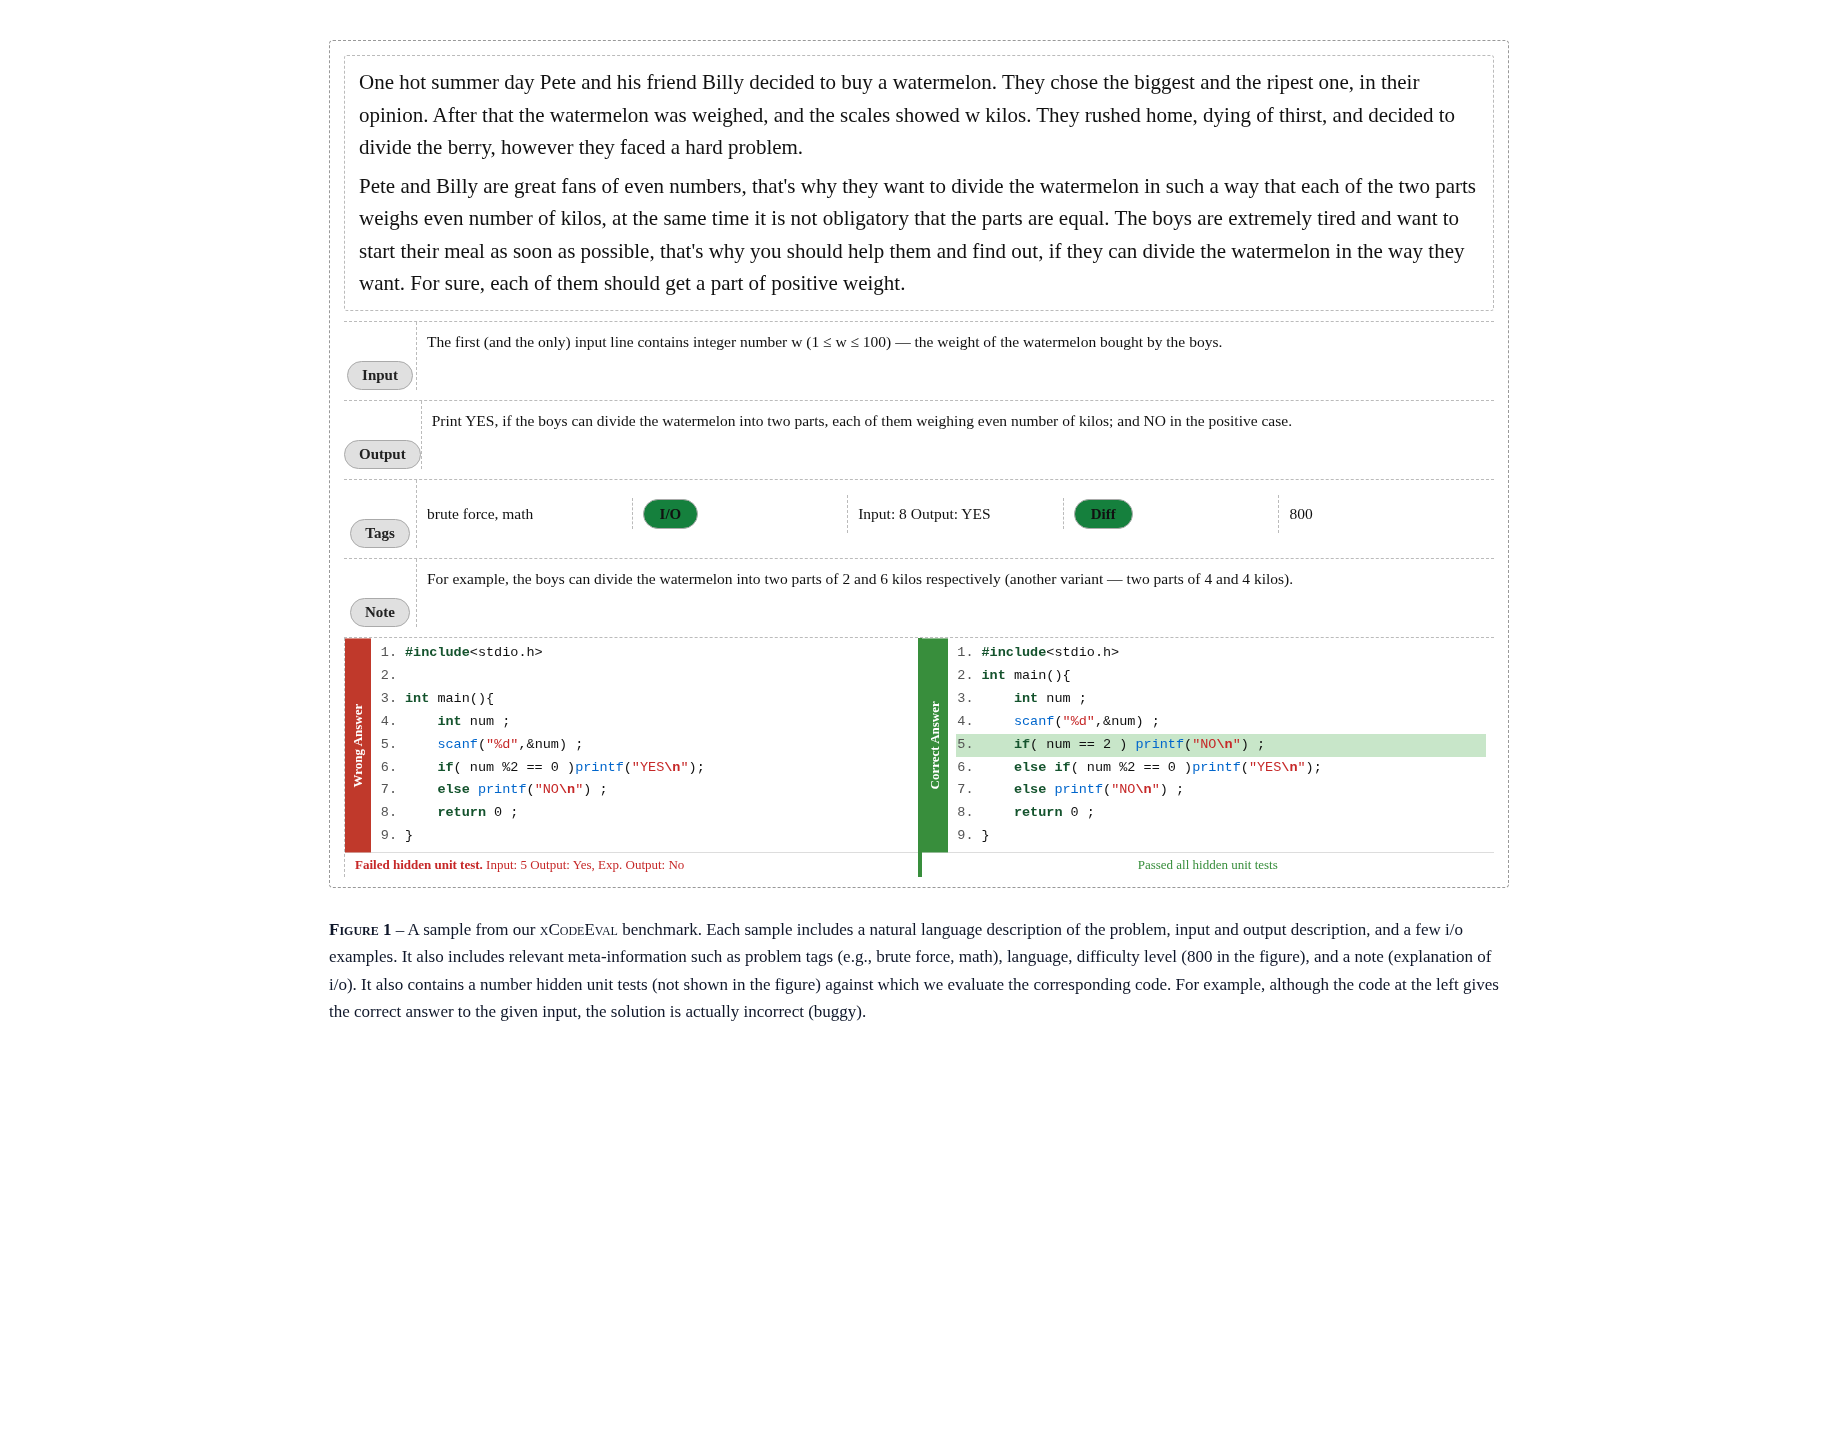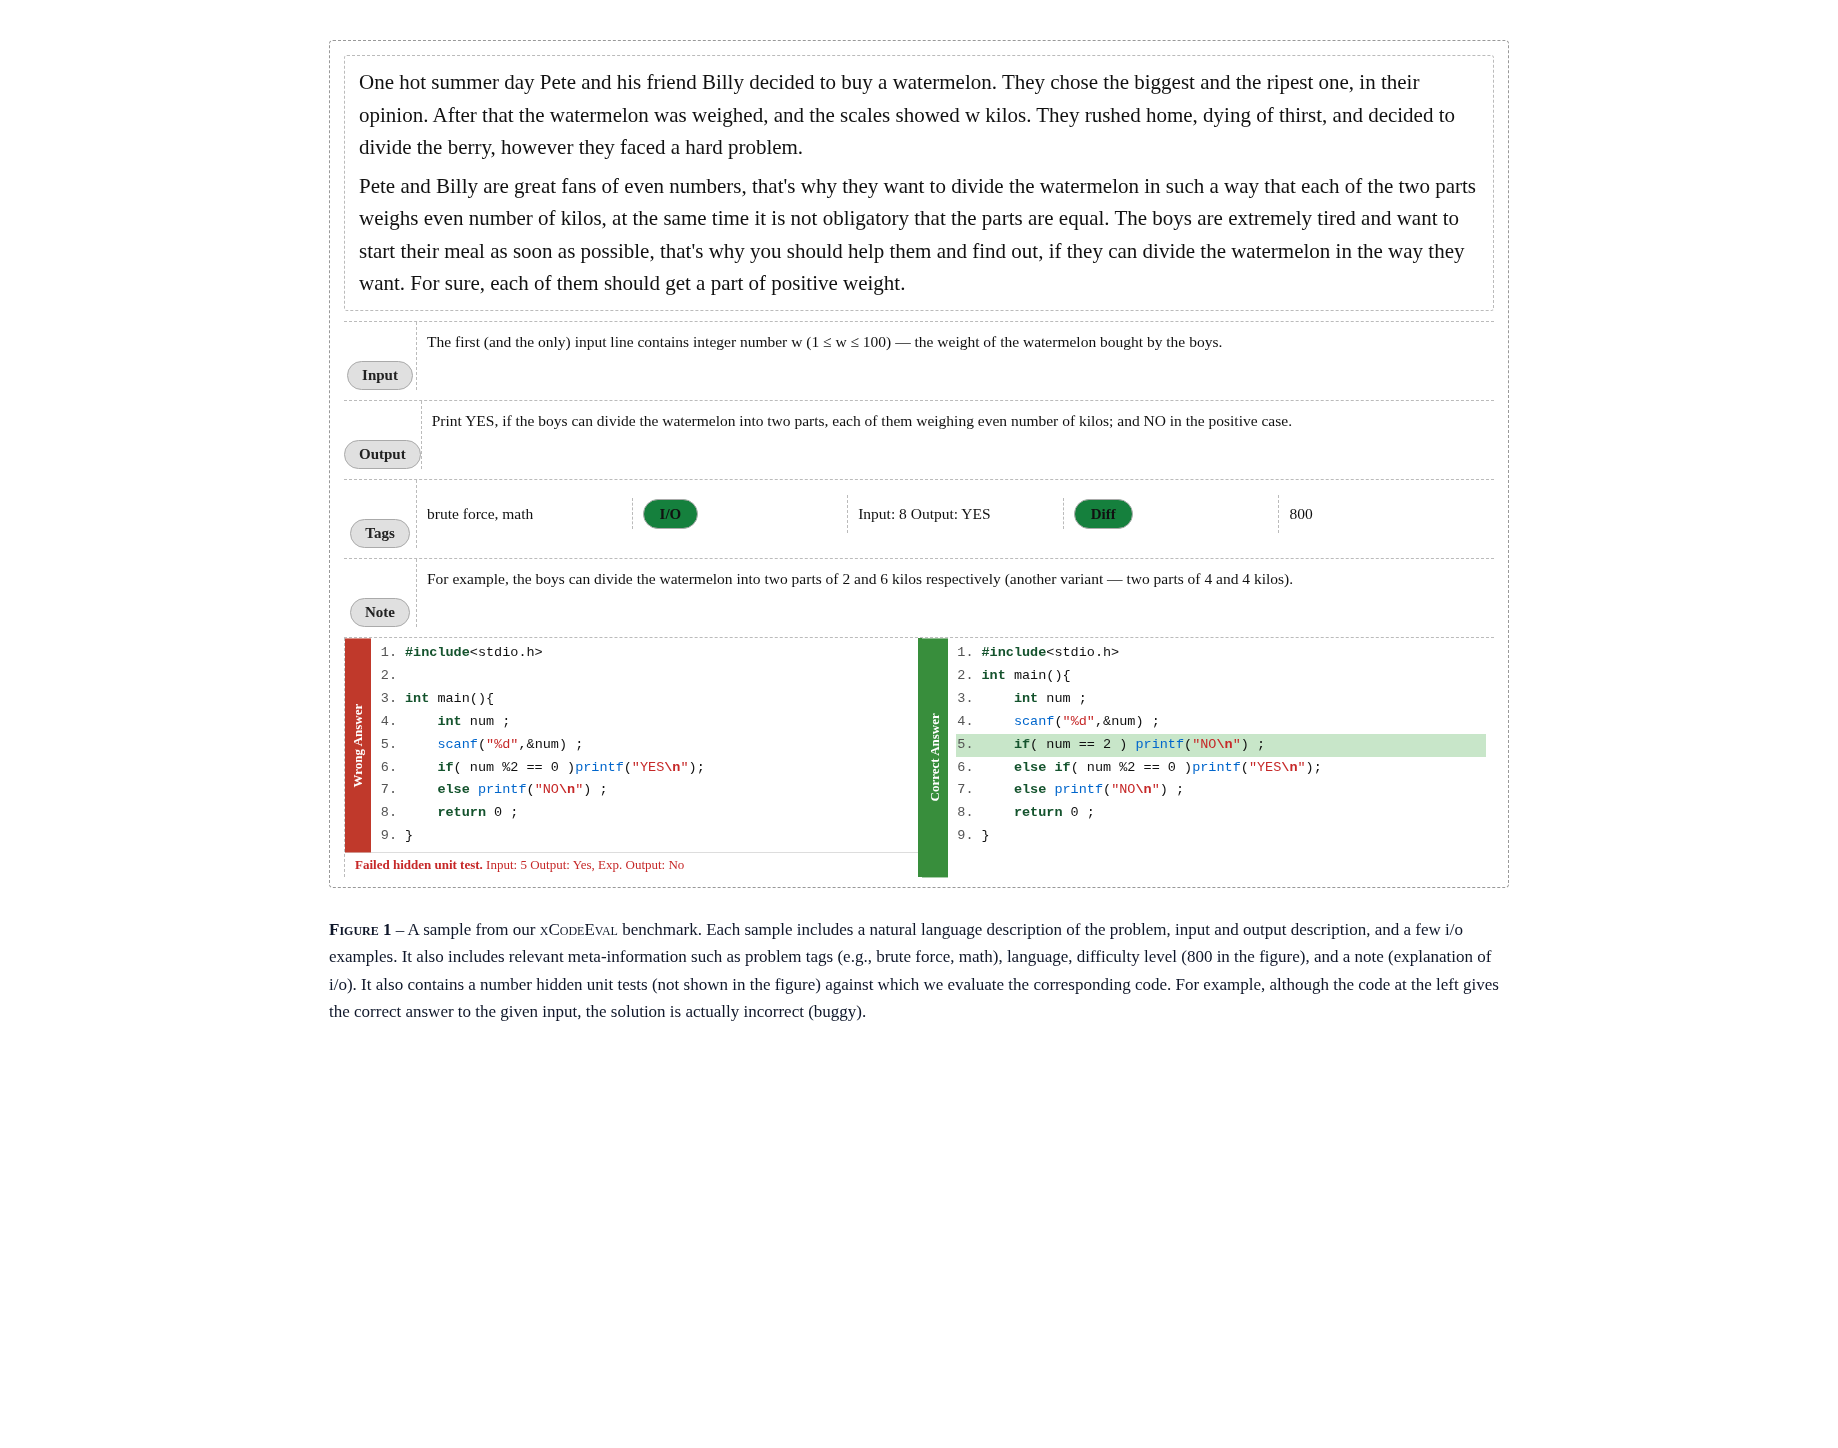--- a/index.html
+++ b/index.html
@@ -324,20 +324,21 @@
             <div class="code-line">
               <span class="line-num">8.</span>
               <span class="line-code">    <span class="kw">return</span> 0 ;</span>
             </div>
             <div class="code-line">
               <span class="line-num">9.</span>
               <span class="line-code">}</span>
             </div>
           </div>
         </div>
+        <div class="code-footer footer-correct">Passed all hidden unit tests</div>
       </div>
 
     </div>
   </div>
 
 </div>
 
 <div class="caption">
   <span class="fig-label">Figure 1</span><span> – </span><span>A sample from our </span><span class="xcode">xCodeEval</span><span> benchmark. Each sample includes a natural language description of the problem, input and output description, and a few i/o examples. It also includes relevant meta-information such as problem tags (e.g., brute force, math), language, difficulty level (800 in the figure), and a note (explanation of i/o). It also contains a number hidden unit tests (not shown in the figure) against which we evaluate the corresponding code. For example, although the code at the left gives the correct answer to the given input, the solution is actually incorrect (buggy).</span>
 </div>

